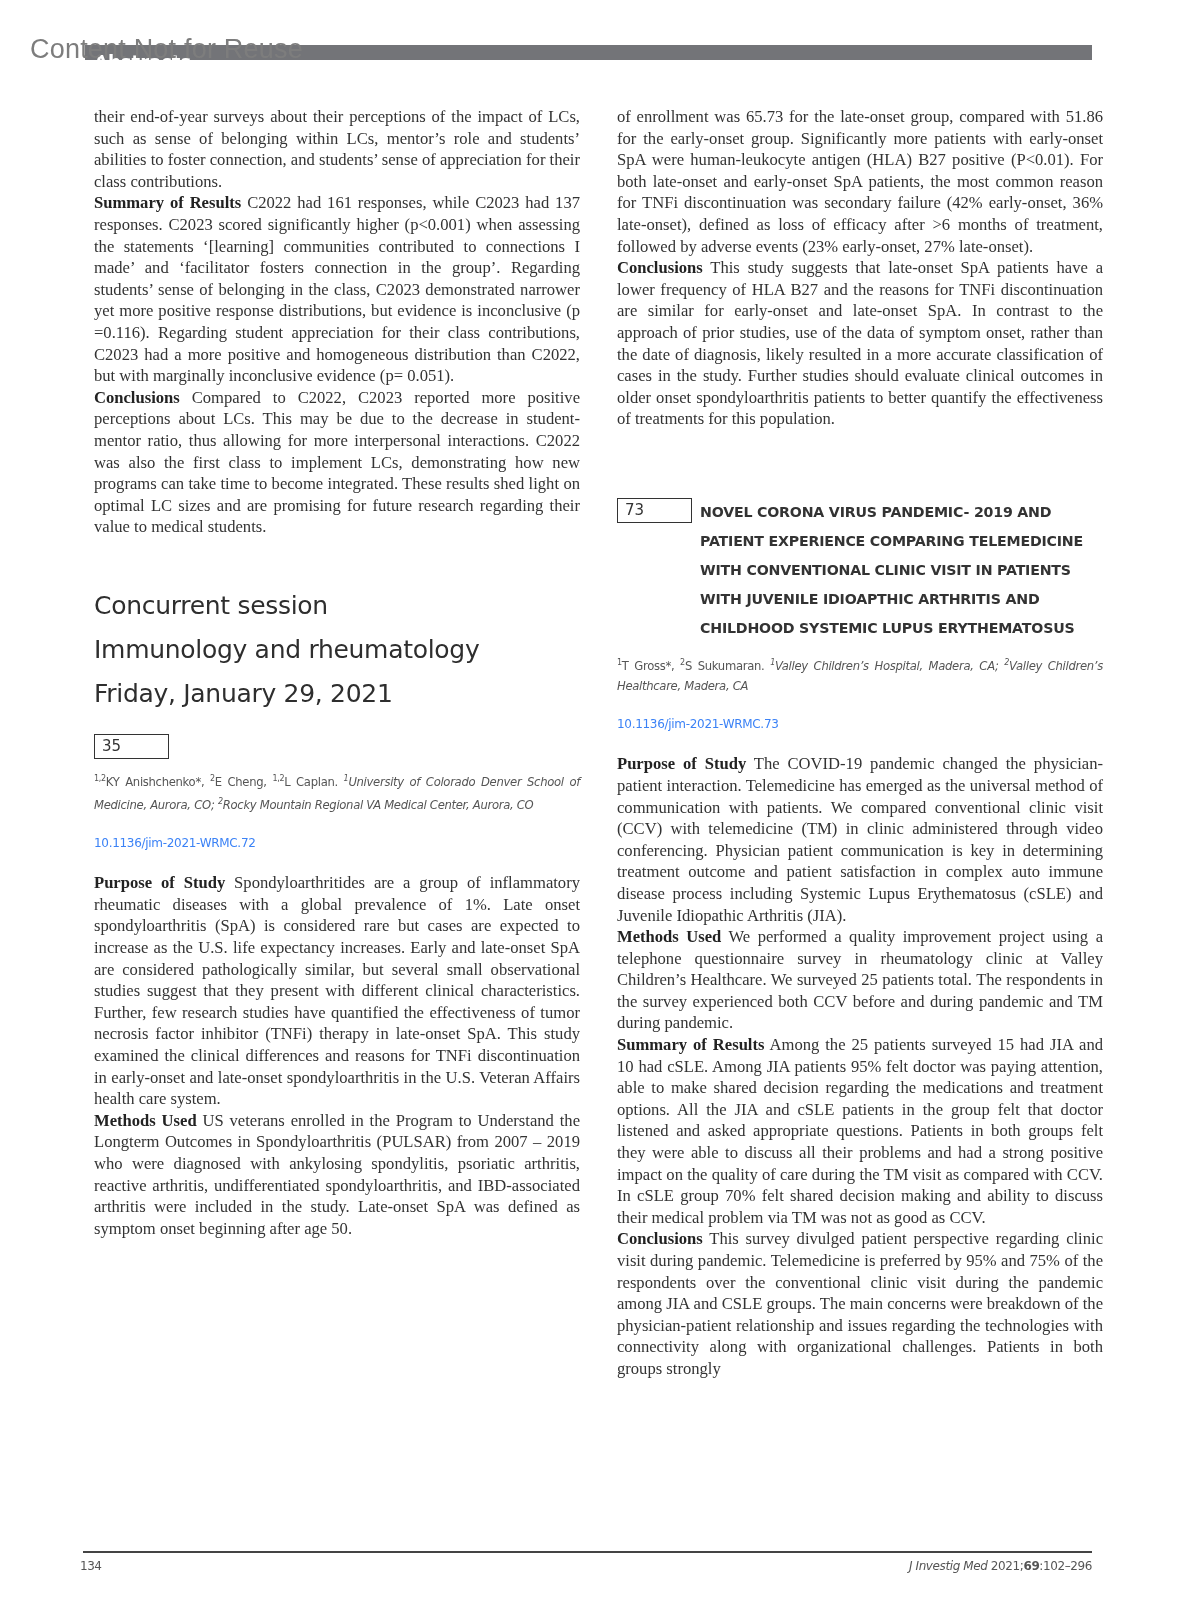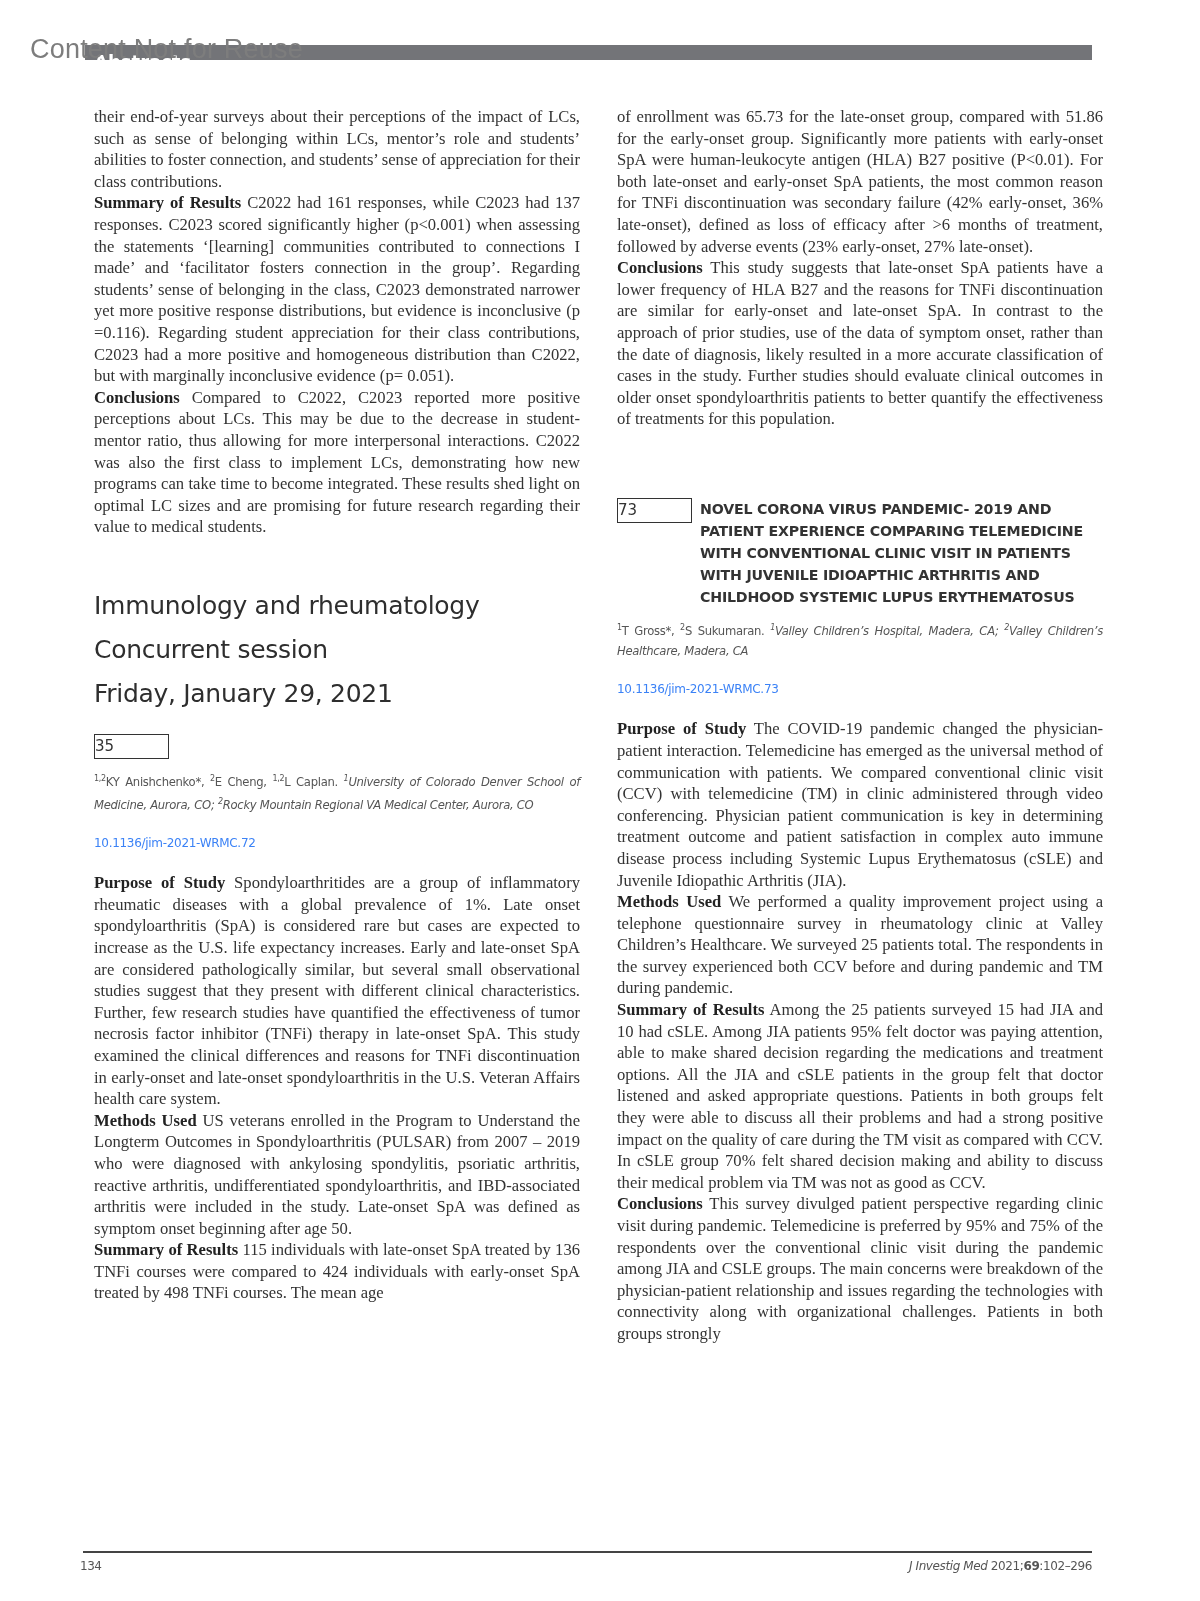--- a/index.html
+++ b/index.html
@@ -20,26 +20,26 @@
   .col { position: absolute; top: 106px; width: 486px; font-family: "Liberation Serif", serif; font-size: 16.6px; line-height: 21.6px; color: #333; margin-left: 11px; }
   .col.left { left: 83px; }
   .col.right { left: 606px; }
   .col p { margin: 0; text-align: justify; hyphens: auto; }
   .col b { font-weight: bold; color: #222; }
   .session { font-family: "DejaVu Sans", sans-serif; color: #2e2e2e; }
   .session div { font-size: 25px; line-height: 44px; letter-spacing: -0.3px; }
   .abs-head { display: flex; align-items: flex-start; margin-top: 14px; }
   .abs-num {
     box-sizing: border-box; width: 75px; height: 25px; border: 1.5px solid #333;
-    font-family: "DejaVu Sans", sans-serif; font-size: 15px; line-height: 22px; color: #333;
+    font-family: "DejaVu Sans", sans-serif; font-size: 15px; line-height: 22px; padding-left: 7px; color: #333;
     flex-shrink: 0;
   }
   .abs-title {
     margin-left: 8px; font-family: "DejaVu Sans", sans-serif; font-weight: bold;
-    font-size: 14.2px; line-height: 22px; color: #333; letter-spacing: -0.2px;
+    font-size: 14.2px; line-height: 29px; color: #333; letter-spacing: -0.2px;
   }
   .authors {
     font-family: "DejaVu Sans", sans-serif; font-size: 11.6px; line-height: 20px; color: #555;
     margin-top: 10px; text-align: justify; letter-spacing: -0.3px;
   }
   .authors i { font-style: italic; }
   .authors sup { font-size: 8px; }
   .doi { font-family: "DejaVu Sans", sans-serif; font-size: 12px; color: #3b82f6; margin-top: 18px; margin-bottom: 18px; letter-spacing: -0.3px; }
   .footer-line { position: absolute; left: 83px; top: 1551px; width: 1009px; height: 2px; background: #444; }
   .page-num { position: absolute; left: 80px; top: 1559px; font-family: "DejaVu Sans", sans-serif; font-size: 12px; color: #555; letter-spacing: -0.5px; }
@@ -54,36 +54,35 @@
 <div class="header-bar">
   <span>Abstracts</span>
 </div>
 
 <div class="col left">
   <p>their end-of-year surveys about their perceptions of the impact of LCs, such as sense of belonging within LCs, mentor’s role and students’ abilities to foster connection, and students’ sense of appreciation for their class contributions.</p>
   <p><b>Summary of Results</b><span> C2022 had 161 responses, while C2023 had 137 responses. C2023 scored significantly higher (p&lt;0.001) when assessing the statements ‘[learning] communities contributed to connections I made’ and ‘facilitator fosters connection in the group’. Regarding students’ sense of belonging in the class, C2023 demonstrated narrower yet more positive response distributions, but evidence is inconclusive (p =0.116). Regarding student appreciation for their class contributions, C2023 had a more positive and homogeneous distribution than C2022, but with marginally inconclusive evidence (p= 0.051).</span></p>
   <p><b>Conclusions</b><span> Compared to C2022, C2023 reported more positive perceptions about LCs. This may be due to the decrease in student-mentor ratio, thus allowing for more interpersonal interactions. C2022 was also the first class to implement LCs, demonstrating how new programs can take time to become integrated. These results shed light on optimal LC sizes and are promising for future research regarding their value to medical students.</span></p>
 
   <div class="session" style="margin-top:46px;">
+    <div>Concurrent session</div>
     <div>Immunology and rheumatology</div>
-    <div>Concurrent session</div>
     <div>Friday, January 29, 2021</div>
   </div>
 
   <div class="abs-head" style="margin-top:18px;">
     <div class="abs-num">35</div>
   </div>
   <div class="authors">
     <sup>1,2</sup><span>KY Anishchenko*, </span><sup>2</sup><span>E Cheng, </span><sup>1,2</sup><span>L Caplan. </span><i><sup>1</sup><span>University of Colorado Denver School of Medicine, Aurora, CO; </span><sup>2</sup><span>Rocky Mountain Regional VA Medical Center, Aurora, CO</span></i>
   </div>
   <div class="doi">10.1136/jim-2021-WRMC.72</div>
 
   <p><b>Purpose of Study</b><span> Spondyloarthritides are a group of inflammatory rheumatic diseases with a global prevalence of 1%. Late onset spondyloarthritis (SpA) is considered rare but cases are expected to increase as the U.S. life expectancy increases. Early and late-onset SpA are considered pathologically similar, but several small observational studies suggest that they present with different clinical characteristics. Further, few research studies have quantified the effectiveness of tumor necrosis factor inhibitor (TNFi) therapy in late-onset SpA. This study examined the clinical differences and reasons for TNFi discontinuation in early-onset and late-onset spondyloarthritis in the U.S. Veteran Affairs health care system.</span></p>
   <p><b>Methods Used</b><span> US veterans enrolled in the Program to Understand the Longterm Outcomes in Spondyloarthritis (PULSAR) from 2007 – 2019 who were diagnosed with ankylosing spondylitis, psoriatic arthritis, reactive arthritis, undifferentiated spondyloarthritis, and IBD-associated arthritis were included in the study. Late-onset SpA was defined as symptom onset beginning after age 50.</span></p>
-  <p><b>Summary of Results</b><span> 115 individuals with late-onset SpA treated by 136 TNFi courses were compared to 424 individuals with early-onset SpA treated by 498 TNFi courses. The mean age</span></p>
 </div>
 
 <div class="col right">
   <p>of enrollment was 65.73 for the late-onset group, compared with 51.86 for the early-onset group. Significantly more patients with early-onset SpA were human-leukocyte antigen (HLA) B27 positive (P&lt;0.01). For both late-onset and early-onset SpA patients, the most common reason for TNFi discontinuation was secondary failure (42% early-onset, 36% late-onset), defined as loss of efficacy after &gt;6 months of treatment, followed by adverse events (23% early-onset, 27% late-onset).</p>
   <p><b>Conclusions</b><span> This study suggests that late-onset SpA patients have a lower frequency of HLA B27 and the reasons for TNFi discontinuation are similar for early-onset and late-onset SpA. In contrast to the approach of prior studies, use of the data of symptom onset, rather than the date of diagnosis, likely resulted in a more accurate classification of cases in the study. Further studies should evaluate clinical outcomes in older onset spondyloarthritis patients to better quantify the effectiveness of treatments for this population.</span></p>
 
   <div class="abs-head" style="margin-top:68px;">
     <div class="abs-num">73</div>
     <div class="abs-title" style="width:405px;">NOVEL CORONA VIRUS PANDEMIC- 2019 AND PATIENT EXPERIENCE COMPARING TELEMEDICINE WITH CONVENTIONAL CLINIC VISIT IN PATIENTS WITH JUVENILE IDIOAPTHIC ARTHRITIS AND CHILDHOOD SYSTEMIC LUPUS ERYTHEMATOSUS</div>
   </div>

